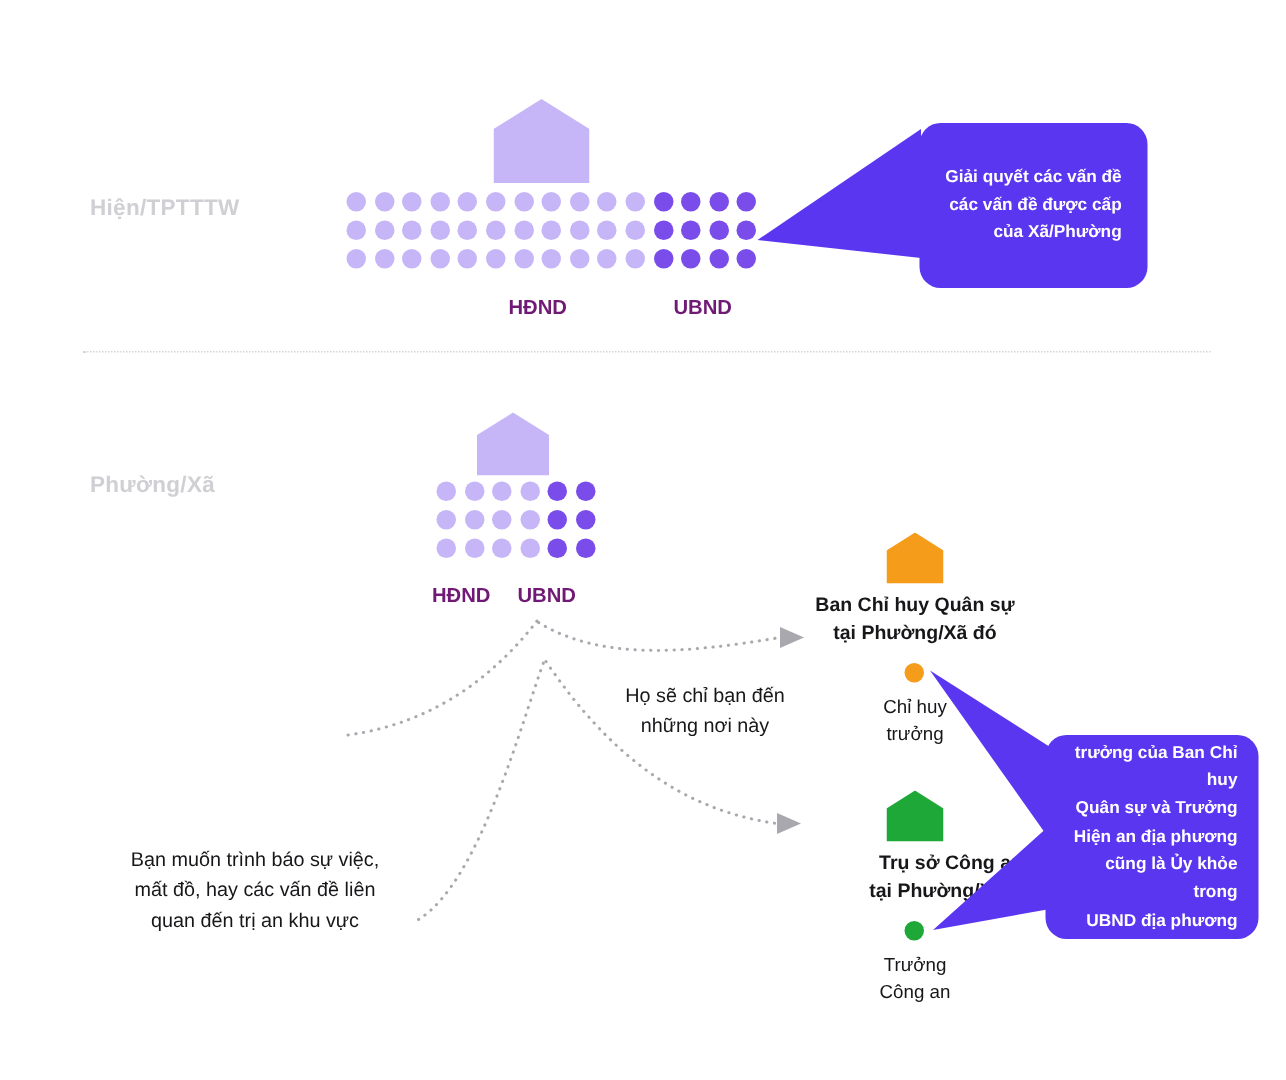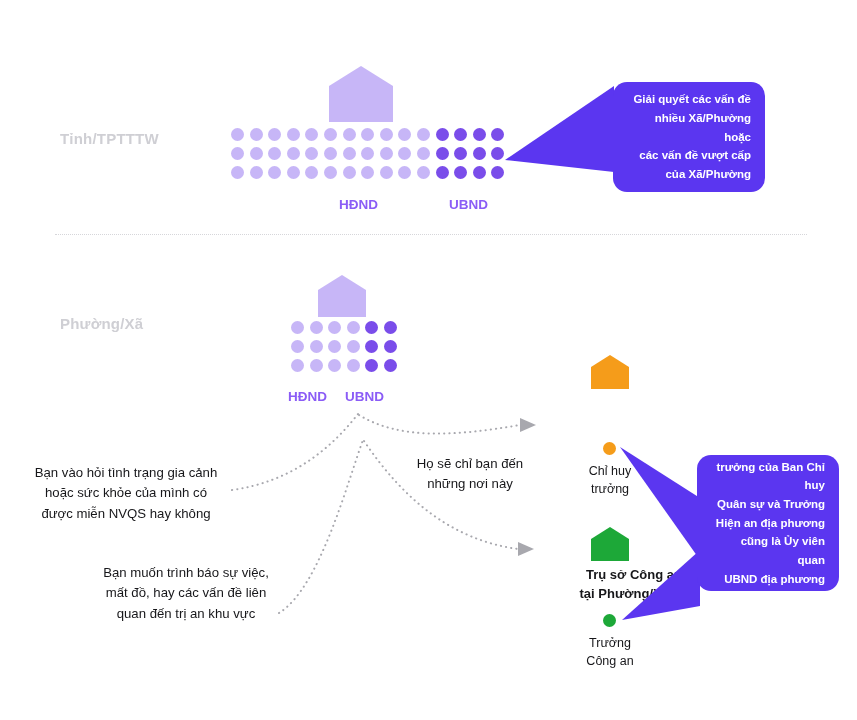--- a/index.html
+++ b/index.html
@@ -31,21 +31,21 @@
   .house { display: block; }
 
   
   .matrix { display: flex; flex-direction: column; }
   .matrix-row { display: flex; }
   .dot { border-radius: 50%; }
 
   .org-label {
     font-size: 13.5px;
     font-weight: 700;
-    color: #8b5cf6;
+    color: #701a75;
     white-space: nowrap;
   }
 
   
   .callout {
     border-radius: 14px;
     color: #ffffff;
     font-size: 11.5px;
     font-weight: 700;
     line-height: 1.62;
@@ -83,21 +83,21 @@
     white-space: pre-line;
   }
 
   .svg-layer { position: absolute; left: 0; top: 0; pointer-events: none; }
 </style>
 </head>
 <body>
 
 <div id="stage">
 
-  <div class="abs tier-label" style="left:60px; top:130px;">Tỉnh/TPTTTW</div>
+  <div class="abs tier-label" style="left:60px; top:130px;">Hiện/TPTTTW</div>
 
   <div class="abs tier-label" style="left:60px; top:315px;">Phường/Xã</div>
 
   <div class="abs divider" style="left:55px; top:234px; width:752px;"></div>
 
   <div class="abs" style="left:329px; top:66px;">
     <svg class="house" width="64" height="56" viewBox="0 0 64 56">
       <path d="M0 20 L32 0 L64 20 L64 56 L0 56 Z" fill="#C7B6F7"></path>
     </svg>
   </div>
@@ -159,22 +159,21 @@
   <div class="abs org-label" style="left:339px; top:197px;">HĐND</div>
   <div class="abs org-label" style="left:449px; top:197px;">UBND</div>
 
   <svg class="svg-layer" width="857" height="720">
     <path d="M614 86 L614 172 L505 160 Z" fill="#5B36F0"></path>
   </svg>
 
   <div class="abs callout" style="left:613px; top:82px; width:152px; height:110px; background:#5B36F0;">
     <div>
       <span>Giải quyết các vấn đề</span>
-      <span>nhiều Xã/Phường hoặc</span>
-      <span>các vấn đề vượt cấp</span>
+      <span>các vấn đề được cấp</span>
       <span>của Xã/Phường</span>
     </div>
   </div>
 
   <div class="abs" style="left:318px; top:275px;">
     <svg class="house" width="48" height="42" viewBox="0 0 48 42">
       <path d="M0 15 L24 0 L48 15 L48 42 L0 42 Z" fill="#C7B6F7"></path>
     </svg>
   </div>
 
@@ -217,60 +216,59 @@
 
       <path d="M279 613 C320 588 348 480 363 440"></path>
 
       <path d="M364 441 C404 500 452 540 518 549"></path>
     </g>
 
     <polygon points="520,418 536,425 520,432" fill="#A8A8AE"></polygon>
     <polygon points="518,542 534,549 518,556" fill="#A8A8AE"></polygon>
   </svg>
 
-  <div class="abs body-text" style="left:26px; top:463px; width:200px;">Bạn vào hỏi tình trạng gia cảnh
-hoặc sức khỏe của mình có
-được miễn NVQS hay không</div>
-
-  <div class="abs body-text" style="left:86px; top:563px; width:200px;text-align:center;">Bạn muốn trình báo sự việc,
+
+  <div class="abs body-text" style="left:70px; top:563px; width:200px;text-align:center;">Bạn muốn trình báo sự việc,
 mất đồ, hay các vấn đề liên
 quan đến trị an khu vực</div>
 
   <div class="abs body-text" style="left:395px; top:454px; width:150px;">Họ sẽ chỉ bạn đến
 những nơi này</div>
 
   <div class="abs" style="left:591px; top:355px;">
     <svg class="house" width="38" height="34" viewBox="0 0 38 34">
       <path d="M0 12 L19 0 L38 12 L38 34 L0 34 Z" fill="#F59C1A"></path>
     </svg>
   </div>
+  <div class="abs node-label" style="left:520px; top:394px; width:180px;">Ban Chỉ huy Quân sự
+tại Phường/Xã đó</div>
   <div class="abs" style="left:603px; top:442px; width:13px; height:13px; border-radius:50%; background:#F59C1A;"></div>
   <div class="abs node-sublabel" style="left:560px; top:463px; width:100px;">Chỉ huy
 trưởng</div>
 
   <div class="abs" style="left:591px; top:527px;">
     <svg class="house" width="38" height="34" viewBox="0 0 38 34">
       <path d="M0 12 L19 0 L38 12 L38 34 L0 34 Z" fill="#1DA838"></path>
     </svg>
   </div>
   <div class="abs node-label" style="left:544px; top:566px; width:180px;">Trụ sở Công an
 tại Phường/Xã đó</div>
   <div class="abs" style="left:603px; top:614px; width:13px; height:13px; border-radius:50%; background:#1DA838;"></div>
   <div class="abs node-sublabel" style="left:560px; top:635px; width:100px;">Trưởng
 Công an</div>
 
   <svg class="svg-layer" width="857" height="720">
     <path d="M700 498 L700 560 L620 447 Z" fill="#5B36F0"></path>
     <path d="M700 550 L700 606 L622 620 Z" fill="#5B36F0"></path>
   </svg>
 
-  <div class="abs callout" style="left:697px; top:455px; width:142px; height:136px; background:#5B36F0;">
+  <div class="abs callout" style="left:697px; top:490px; width:142px; height:136px; background:#5B36F0;">
     <div>
       <span>Hiện nay, Chỉ huy</span>
       <span>trưởng của Ban Chỉ huy</span>
       <span>Quân sự và Trưởng</span>
       <span>Hiện an địa phương</span>
-      <span>cũng là Ủy viên quan</span>
+      <span>cũng là Ủy khỏe trong</span>
       <span>UBND địa phương đó</span>
     </div>
   </div>
 
 </div>
 
 </body></html>

